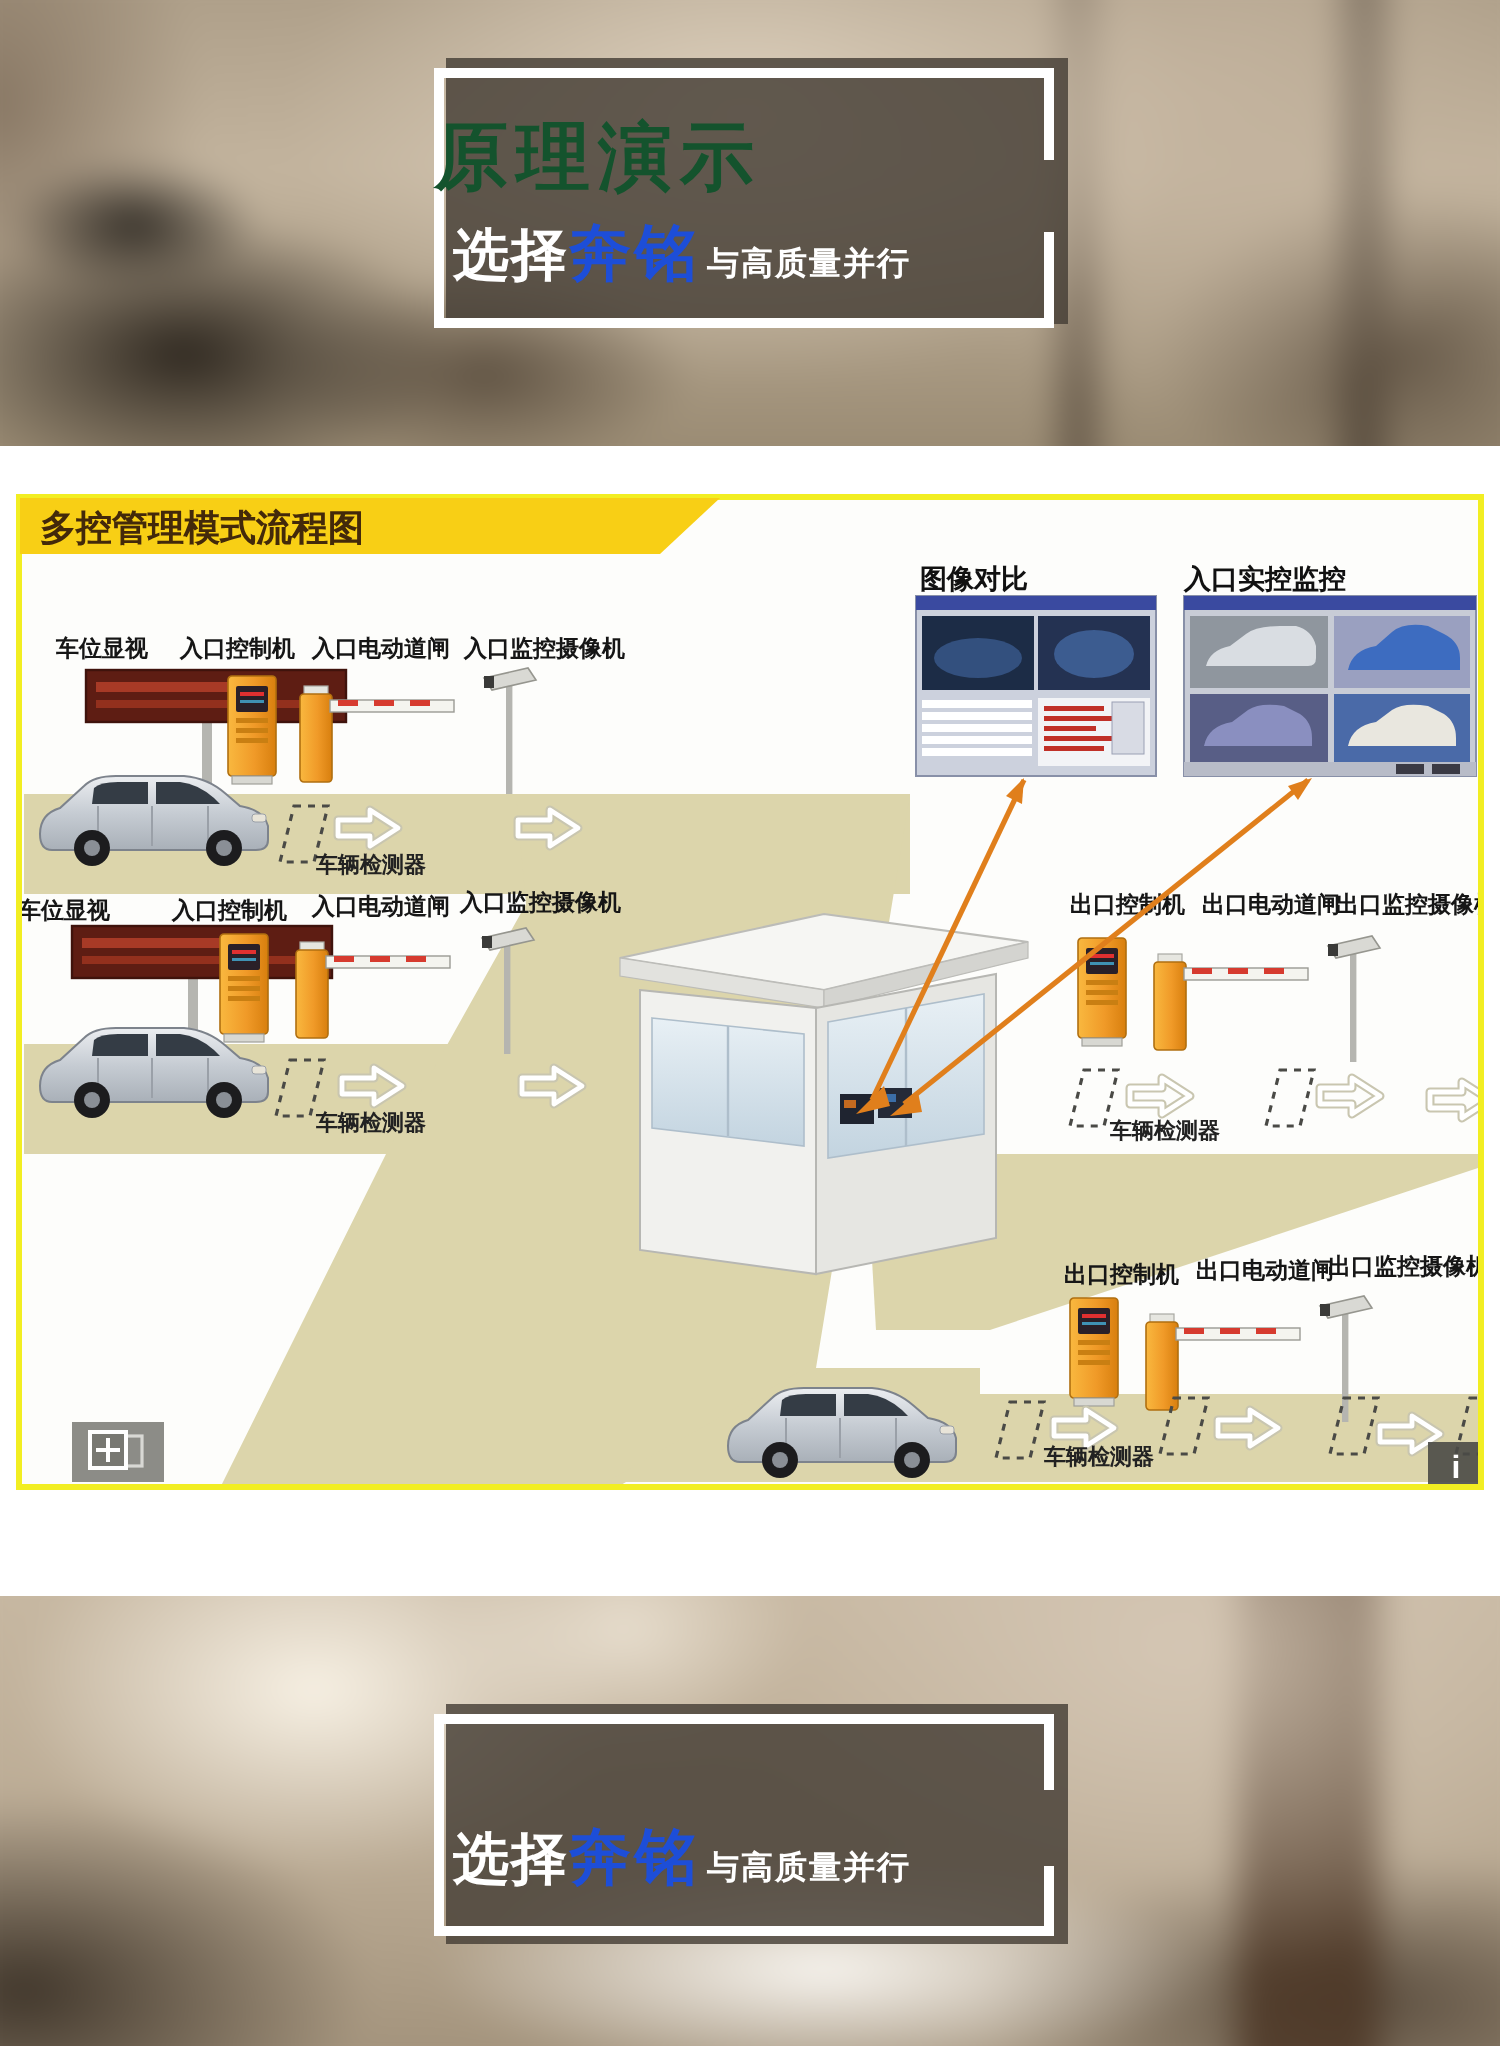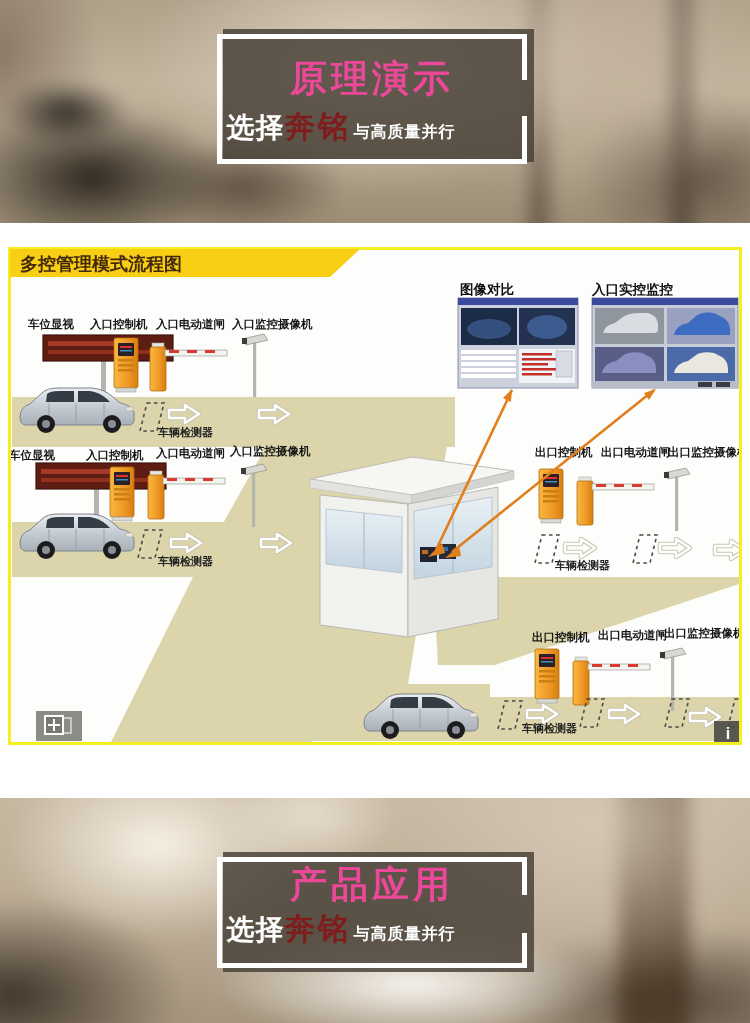--- a/index.html
+++ b/index.html
@@ -29,26 +29,26 @@
       radial-gradient(ellipse 120px 80px at 330px 35px, rgba(235,226,211,0.9), rgba(235,226,211,0) 75%),
       radial-gradient(ellipse 280px 80px at 430px 205px, rgba(252,250,246,0.95), rgba(252,250,246,0) 70%),
       radial-gradient(ellipse 230px 130px at 30px 215px, rgba(45,36,27,0.85), rgba(45,36,27,0) 75%),
       radial-gradient(ellipse 300px 220px at 610px 45px, rgba(214,200,182,0.9), rgba(214,200,182,0) 75%),
       linear-gradient(90deg, rgba(0,0,0,0) 0 80%, rgba(74,52,35,0.8) 82% 89%, rgba(0,0,0,0) 91%),
       radial-gradient(ellipse 260px 100px at 700px 220px, rgba(58,46,35,0.7), rgba(58,46,35,0) 75%),
       linear-gradient(180deg,#c8b9a3,#b9a992 60%,#a09079);
   }
   .overlay-box{position:absolute;left:223px;width:311px;background:rgba(70,62,54,0.82);}
   .fbar{position:absolute;background:#fff;}
-  .hero-title{position:absolute;left:217px;width:310px;text-align:center;color:#ec4899;
+  .hero-title{position:absolute;left:217px;width:310px;text-align:left;color:#14532d;
               font-weight:bold;font-size:37px;line-height:46px;letter-spacing:4px;}
   .hero-sub{position:absolute;left:217px;width:248px;display:flex;justify-content:center;
             align-items:baseline;color:#fff;}
   .hero-sub .pre{font-size:28px;font-weight:bold;letter-spacing:1px;}
-  .hero-sub .brand{font-size:31px;font-weight:bold;color:#7f1d1d;letter-spacing:2px;}
+  .hero-sub .brand{font-size:31px;font-weight:bold;color:#1d4ed8;letter-spacing:2px;}
   .hero-sub .suf{font-size:16px;font-weight:bold;letter-spacing:1px;margin-left:3px;}
   #diagram{position:absolute;left:8px;top:247px;width:734px;height:498px;background:#fff;}
   svg text{font-family:"Liberation Sans","DejaVu Sans",sans-serif;}
   .lbl{font-size:11.5px;font-weight:bold;fill:#161616;}
   .det{font-size:11px;font-weight:bold;fill:#222;}
   .scrlbl{font-size:13.5px;font-weight:bold;fill:#111;}
 </style>
 </head>
 <body>
 
@@ -303,20 +303,19 @@
 
   <div class="photo" id="photo-bottom">
     <div class="photo-bg"></div>
   </div>
   <div class="overlay-box" style="top:852px;height:120px;"></div>
   <div class="fbar" style="left:217px;top:857px;width:310px;height:5px;"></div>
   <div class="fbar" style="left:217px;top:857px;width:5px;height:111px;"></div>
   <div class="fbar" style="left:217px;top:963px;width:310px;height:5px;"></div>
   <div class="fbar" style="left:522px;top:857px;width:5px;height:38px;"></div>
   <div class="fbar" style="left:522px;top:933px;width:5px;height:35px;"></div>
-  <div class="hero-title" style="top:864px;line-height:42px;">产品应用</div>
   <div class="hero-sub" style="top:908px;">
     <span class="pre">选择</span>
       <span class="brand">奔铭</span>
       <span class="suf">与高质量并行</span>
   </div>
 
 </div>
 
 </body></html>

